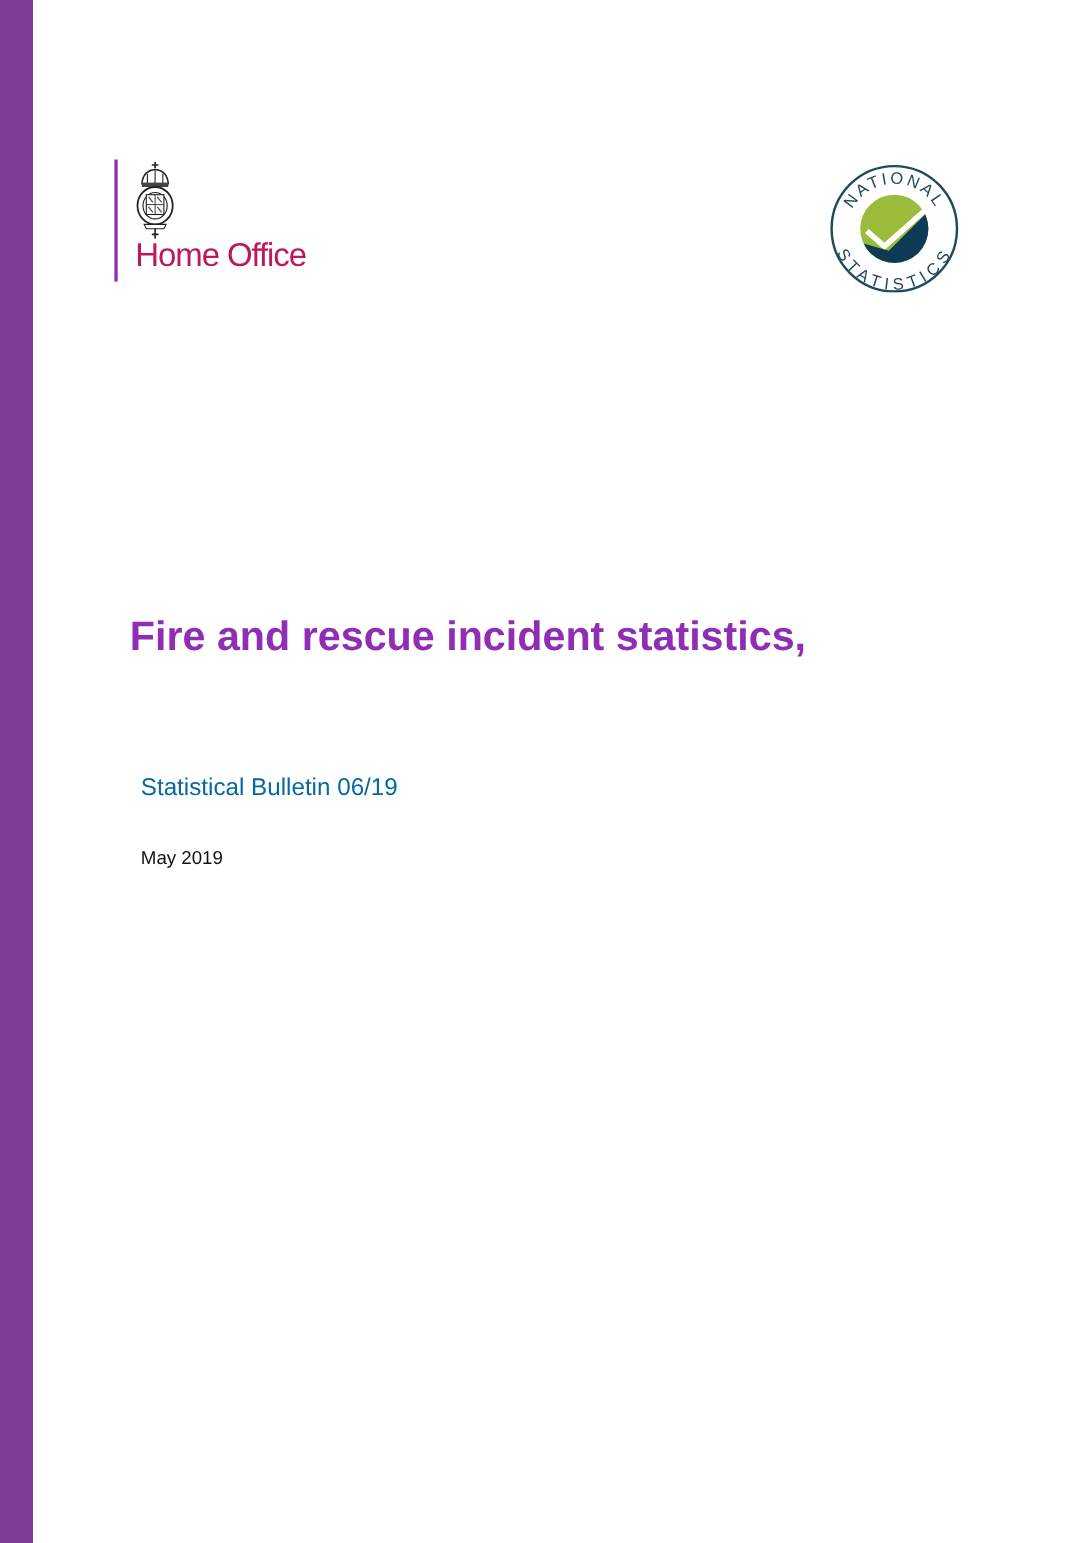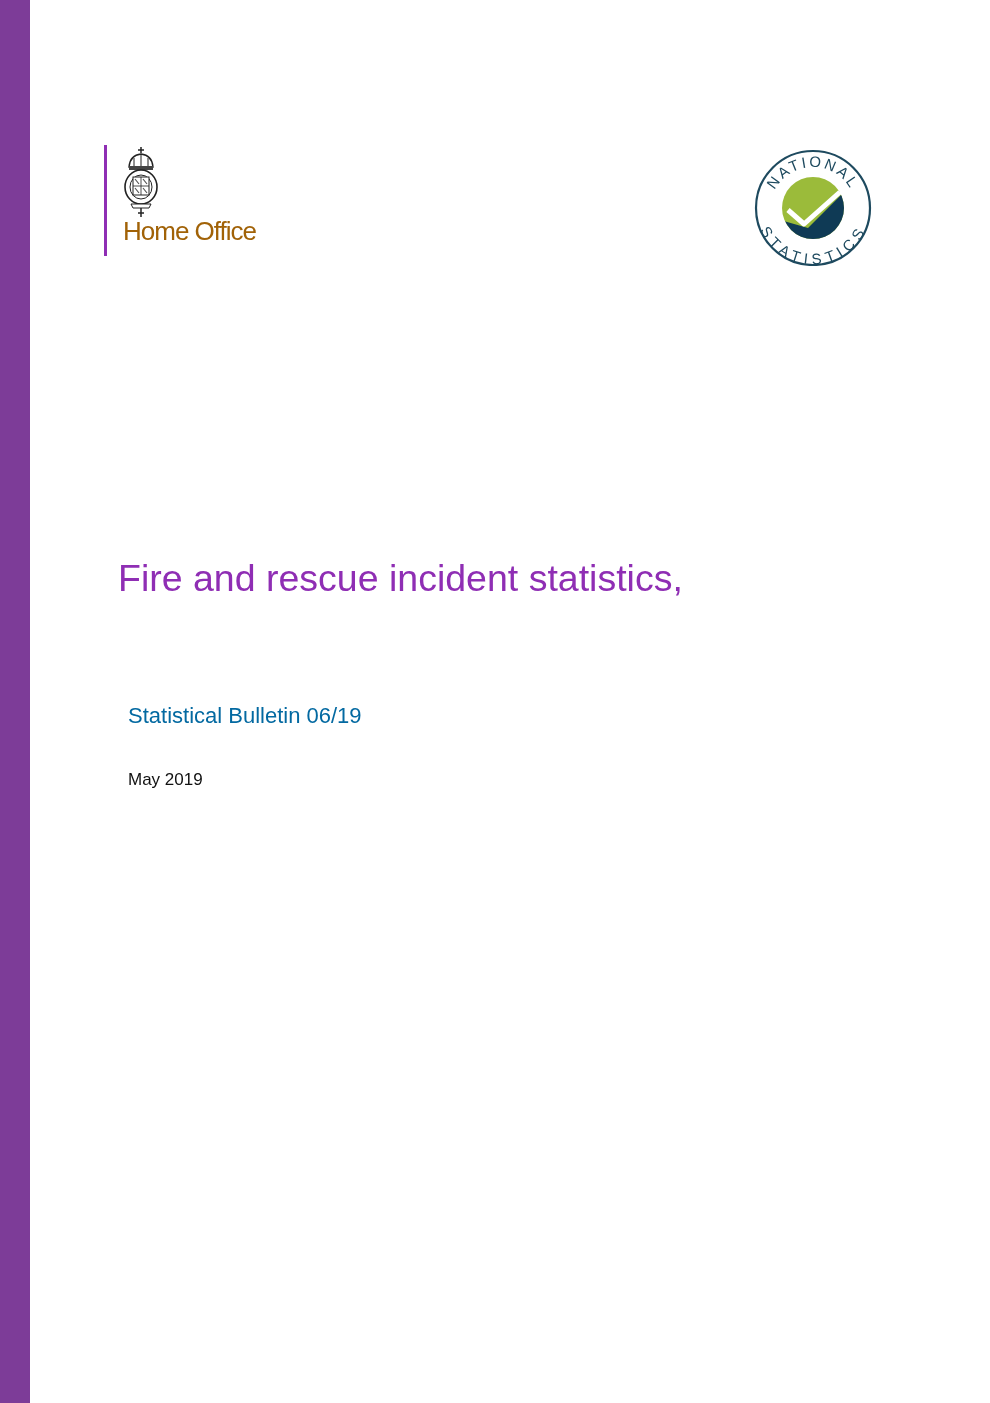--- a/index.html
+++ b/index.html
@@ -8,27 +8,27 @@
       font-family: "Liberation Sans", sans-serif; overflow: hidden;
     }
     .sidebar-bar {
       position: absolute; left: 0; top: 0; width: 30px; height: 1403px;
       background: #7d3c98;
     }
     .ho-logo { position: absolute; left: 104px; top: 145px; width: 270px; height: 115px; }
     .ho-rule { position: absolute; left: 0; top: 0; width: 3px; height: 111px; background: #8f2eb4; }
     .ho-crest { position: absolute; left: 18px; top: 2px; width: 38px; height: 70px; }
     .ho-text {
-      position: absolute; left: 19px; top: 73px; font-size: 26px; color: #a16207;
+      position: absolute; left: 19px; top: 73px; font-size: 30px; color: #be185d;
       letter-spacing: -1px; line-height: 1; white-space: nowrap;
     }
     .ns-logo { position: absolute; left: 752px; top: 148px; width: 122px; height: 118px; }
     .title {
       position: absolute; left: 118px; top: 555px; width: 820px;
-      color: #8f2eb4; font-weight: normal; font-size: 37.5px; line-height: 46px;
+      color: #8f2eb4; font-weight: bold; font-size: 37.5px; line-height: 46px;
     }
     .subtitle {
       position: absolute; left: 128px; top: 703px; font-size: 22px; color: #0369a1;
     }
     .date {
       position: absolute; left: 128px; top: 770px; font-size: 17px; color: #111;
     }
   </style>
 </head>
 <body>

